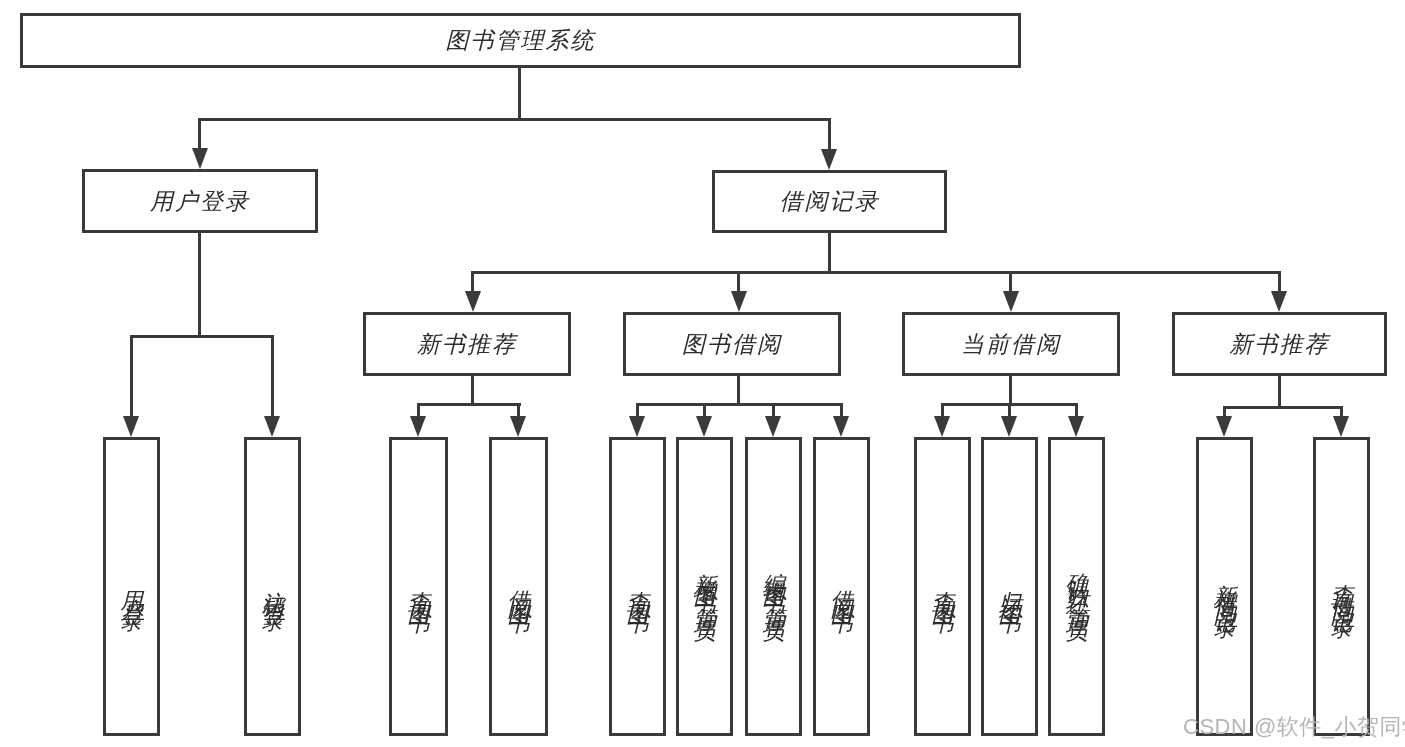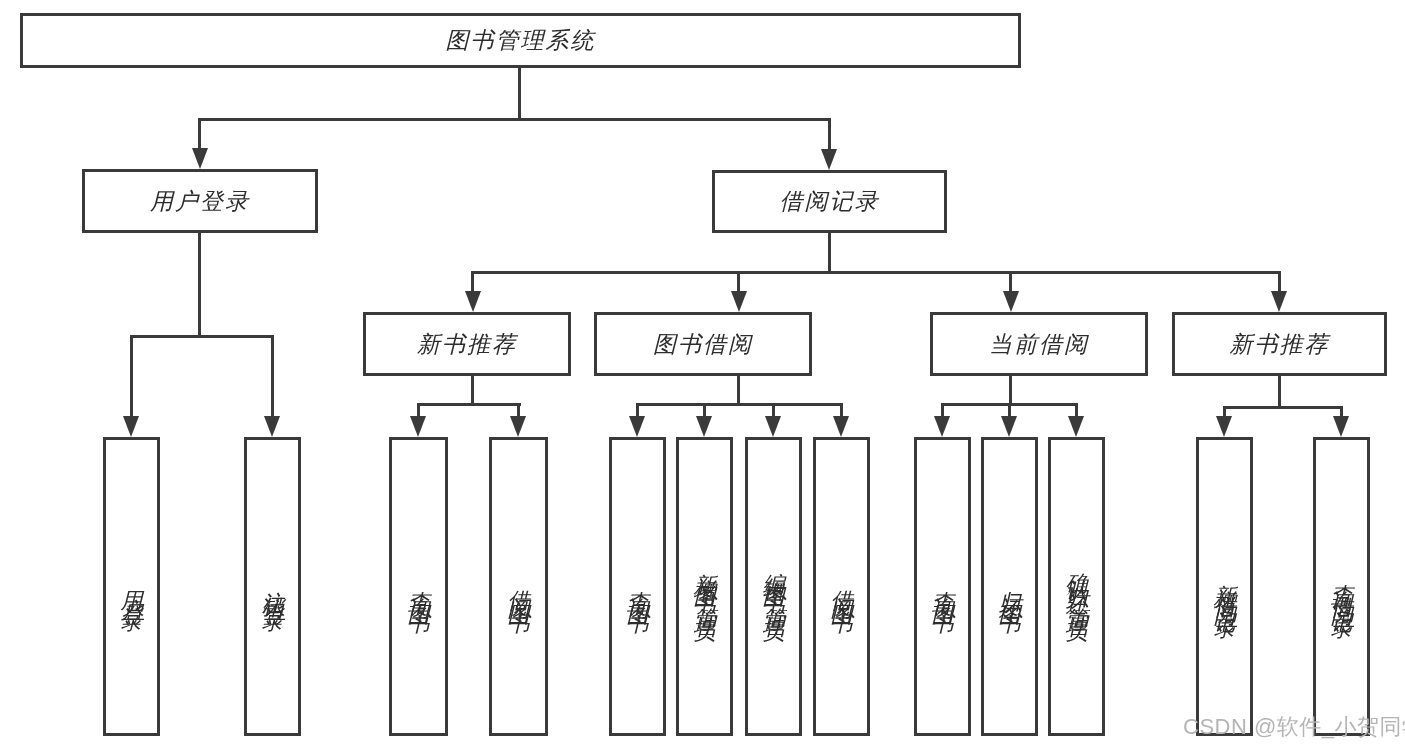--- a/index.html
+++ b/index.html
@@ -101,24 +101,24 @@
   <div class="vline" style="left:737px; top:271px; height:20px;"></div>
   <div class="arrow" style="left:731px; top:291px;"></div>
   <div class="vline" style="left:1009px; top:271px; height:20px;"></div>
   <div class="arrow" style="left:1003px; top:291px;"></div>
   <div class="vline" style="left:1278px; top:271px; height:20px;"></div>
   <div class="arrow" style="left:1271px; top:291px;"></div>
 
   <div class="box" style="left:363px; top:312px; width:208px; height:64px;">
     <span class="hlabel">新书推荐</span>
   </div>
-  <div class="box" style="left:594px; top:312px; width:218px; height:64px;">
+  <div class="box" style="left:623px; top:312px; width:218px; height:64px;">
     <span class="hlabel">图书借阅</span>
   </div>
-  <div class="box" style="left:930px; top:312px; width:218px; height:64px;">
+  <div class="box" style="left:902px; top:312px; width:218px; height:64px;">
     <span class="hlabel">当前借阅</span>
   </div>
   <div class="box" style="left:1172px; top:312px; width:215px; height:64px;">
     <span class="hlabel">新书推荐</span>
   </div>
 
   <div class="vline" style="left:471px; top:376px; height:27px;"></div>
   <div class="hline" style="left:417px; top:403px; width:104px;"></div>
   <div class="vline" style="left:417px; top:403px; height:13px;"></div>
   <div class="arrow" style="left:410px; top:416px;"></div>

